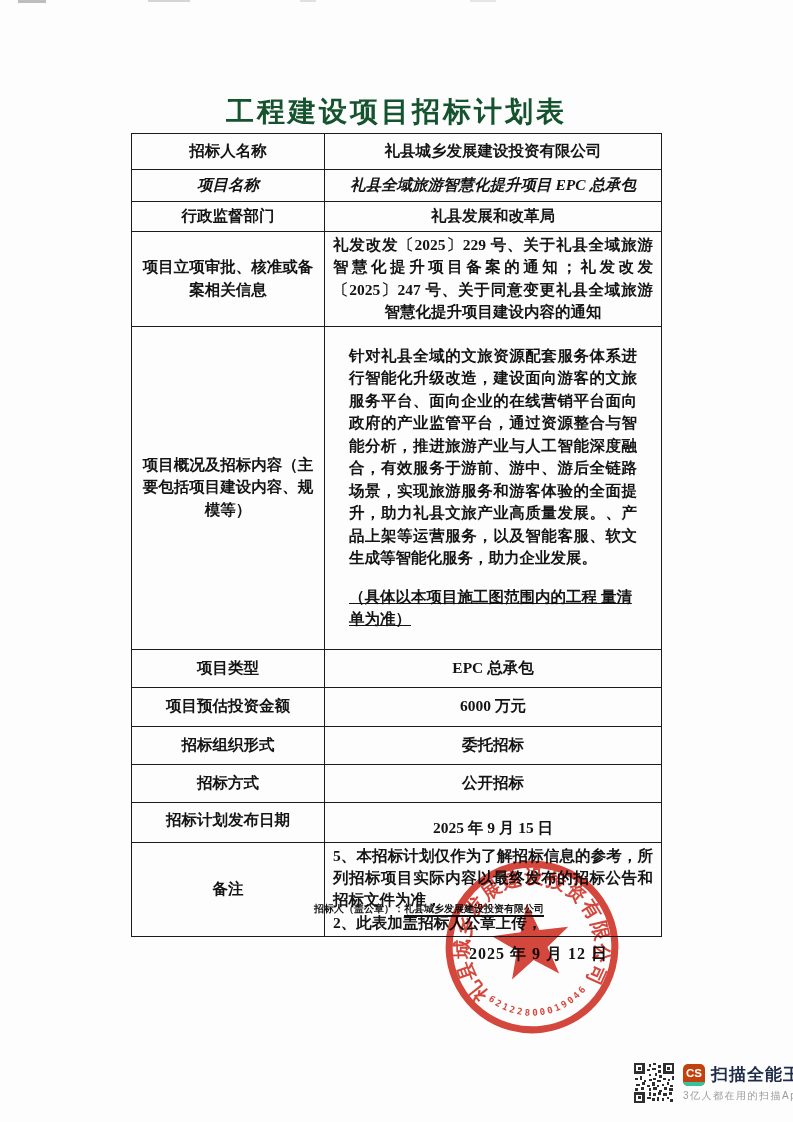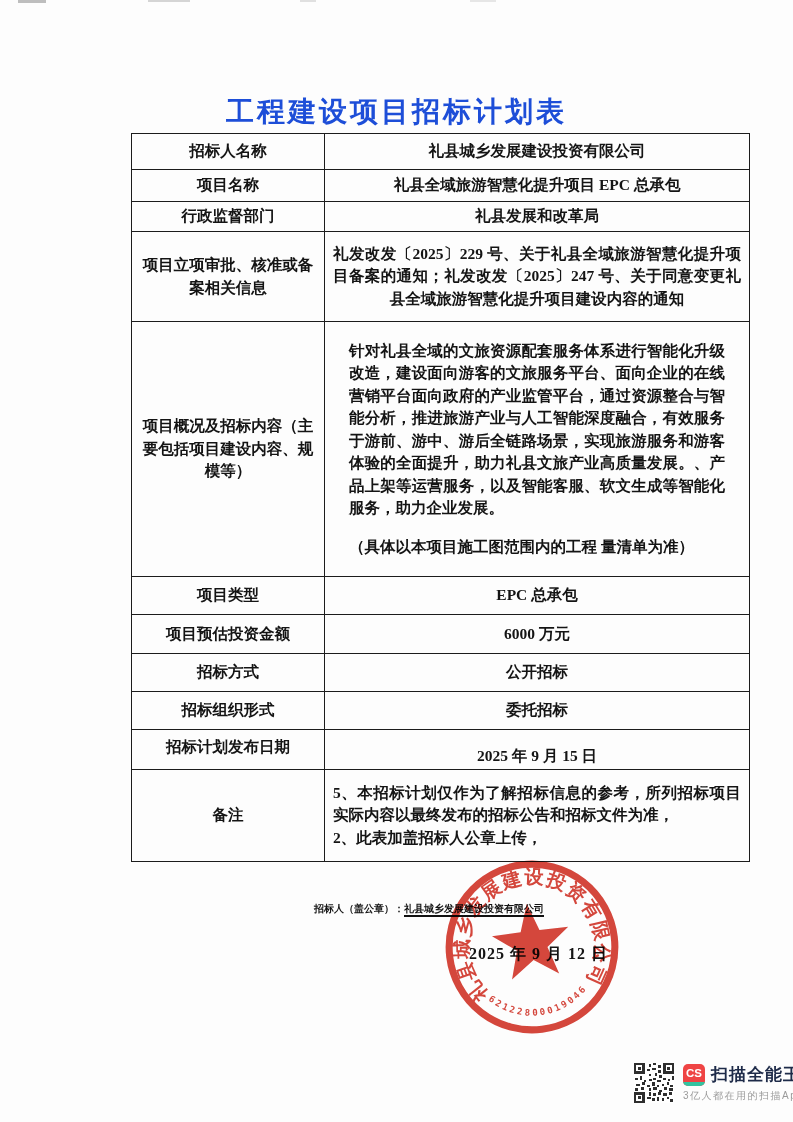--- a/index.html
+++ b/index.html
@@ -6,37 +6,37 @@
   .page{
     position:relative;width:793px;height:1122px;margin:0 auto;
     background:#fdfdfd;overflow:hidden;
     font-family:"Liberation Serif","DejaVu Serif",serif;color:#141414;
   }
   
   .scan-mark{position:absolute;top:0;background:#8a8a8a;opacity:.55;}
 
   .doc-title{
     position:absolute;top:93px;left:0;width:100%;text-align:center;
-    font-size:28px;font-weight:700;letter-spacing:3px;color:#1d4ed8;
+    font-size:28px;font-weight:700;letter-spacing:3px;color:#14532d;
   }
 
   table.bid{
-    position:absolute;top:133px;left:131px;width:619px;
+    position:absolute;top:133px;left:131px;width:531px;
     border-collapse:collapse;table-layout:fixed;
   }
   table.bid td{
     border:1.7px solid #1c1c1c;padding:2px 8px;
     font-size:15.5px;font-weight:600;line-height:1.45;vertical-align:middle;
   }
   td.lbl{width:176px;text-align:center;}
   td.val{text-align:center;}
   td.val-just{text-align:justify;text-align-last:center;padding:4px 10px;}
   td.val-left{text-align:left;padding:6px 10px;vertical-align:top;}
   td.val-left p{margin:16px;text-align:justify;}
-  td.val-left p.tail{margin-top:16px;text-align:left;}
+  td.val-left p.tail{margin-top:16px;text-align:left;text-decoration:underline;}
   td.val-lines{text-align:left;padding:6px 10px;vertical-align:top;}
   td.val-lines div{text-align:justify;}
   td.val-lines div:last-child{text-align:left;}
 
   .sig-line{
     position:absolute;top:902px;left:314px;
     font-size:10px;font-weight:700;white-space:nowrap;
   }
   .sig-line .company{border-bottom:2px solid #111;padding-bottom:1px;}
   .sig-date{
@@ -52,21 +52,21 @@
 
   .footer{
     position:absolute;left:634px;top:1063px;display:flex;align-items:center;gap:9px;
     font-family:"Liberation Sans","DejaVu Sans",sans-serif;
   }
   .qr{width:40px;height:40px;}
   .brand-col{display:flex;flex-direction:column;gap:3px;}
   .brand-row{display:flex;align-items:center;gap:6px;}
   .cs-badge{
     position:relative;width:22px;height:22px;border-radius:5px;
-    background:#ef4444;overflow:hidden;flex:0 0 auto;
+    background:#c2410c;overflow:hidden;flex:0 0 auto;
   }
   .cs-badge span{
     position:absolute;left:0;top:0;width:100%;height:19px;line-height:19px;
     text-align:center;color:#fff;font-size:11.5px;font-weight:700;
   }
   .cs-badge::after{content:"";position:absolute;left:0;right:0;bottom:0;height:4px;background:#33c3a0;}
   .brand-name{font-size:17px;font-weight:700;color:#1e2b49;letter-spacing:1px;white-space:nowrap;}
   .tagline{font-size:10px;color:#9b9b9b;letter-spacing:1.5px;white-space:nowrap;}
 </style>
 </head>
@@ -80,21 +80,21 @@
   <div class="scan-mark" style="left:470px;width:26px;height:2px;opacity:.2;"></div>
 
   <div class="doc-title">工程建设项目招标计划表</div>
 
   <table class="bid">
     <tbody>
         <tr style="height:36px;">
       <td class="lbl">招标人名称</td>
       <td class="val">礼县城乡发展建设投资有限公司</td>
     </tr>
-    <tr style="height:32px;">
+    <tr style="height:32px;font-style:italic;">
       <td class="lbl">项目名称</td>
       <td class="val">礼县全域旅游智慧化提升项目 EPC 总承包</td>
     </tr>
     <tr style="height:30px;">
       <td class="lbl">行政监督部门</td>
       <td class="val">礼县发展和改革局</td>
     </tr>
     <tr style="height:90px;">
       <td class="lbl">项目立项审批、核准或备案相关信息</td>
       <td class="val val-just">礼发改发〔2025〕229 号、关于礼县全域旅游智慧化提升项目备案的通知；礼发改发〔2025〕247 号、关于同意变更礼县全域旅游智慧化提升项目建设内容的通知</td>
@@ -108,26 +108,26 @@
     </tr>
     <tr style="height:38px;">
       <td class="lbl">项目类型</td>
       <td class="val">EPC 总承包</td>
     </tr>
     <tr style="height:39px;">
       <td class="lbl">项目预估投资金额</td>
       <td class="val">6000 万元</td>
     </tr>
     <tr style="height:38px;">
+      <td class="lbl">招标组织形式</td>
+      <td class="val">委托招标</td>
+    </tr>
+    <tr style="height:38px;">
       <td class="lbl">招标方式</td>
       <td class="val">公开招标</td>
-    </tr>
-    <tr style="height:38px;">
-      <td class="lbl">招标组织形式</td>
-      <td class="val">委托招标</td>
     </tr>
     <tr style="height:40px;">
       <td class="lbl" style="vertical-align:top;padding-top:6px;">招标计划发布日期</td>
       <td class="val" style="vertical-align:bottom;">2025 年 9 月 15 日</td>
     </tr>
     <tr style="height:92px;">
       <td class="lbl">备注</td>
       <td class="val-lines">
         <div>5、本招标计划仅作为了解招标信息的参考，所列招标项目实际内容以最终发布的招标公告和招标文件为准，</div>
         <div>2、此表加盖招标人公章上传，</div>

